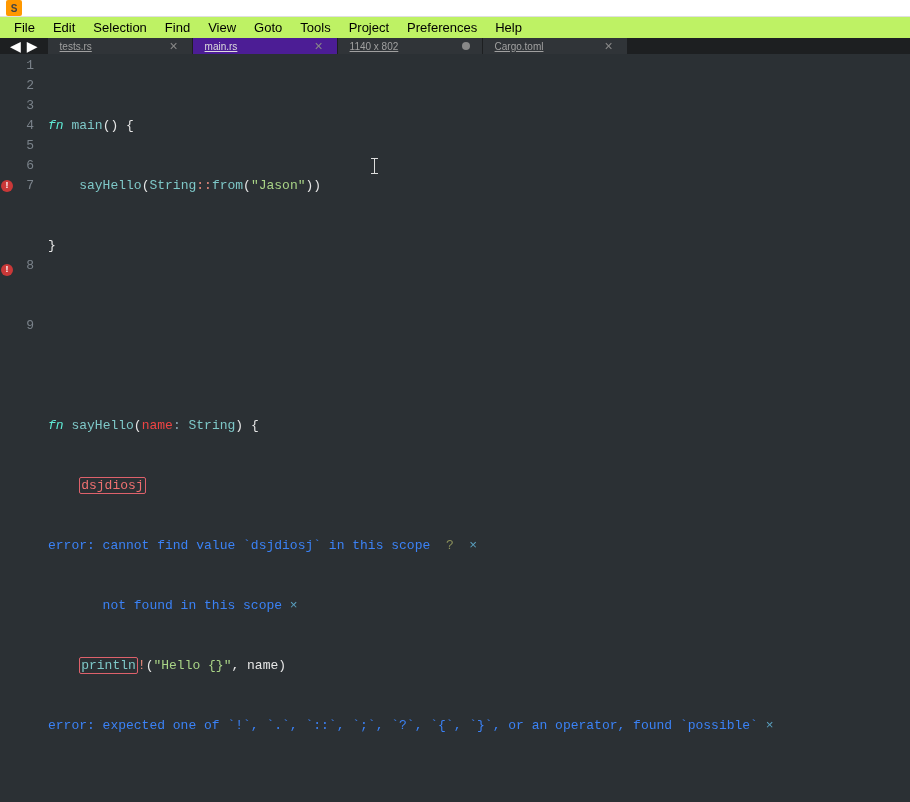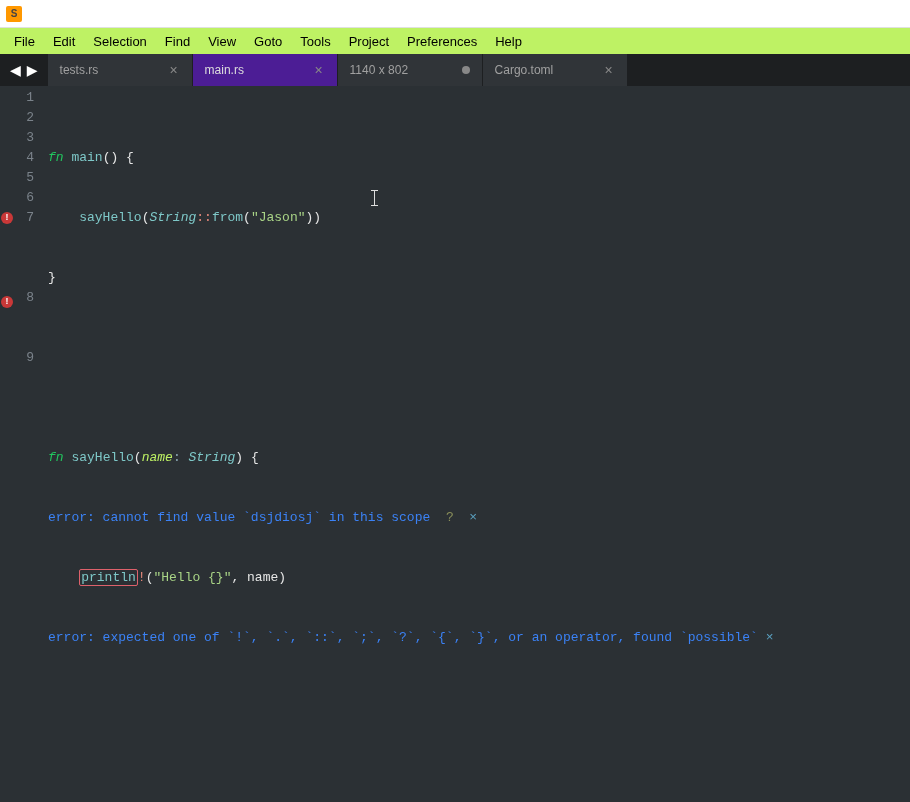--- a/index.html
+++ b/index.html
@@ -69,21 +69,21 @@
       min-width: 145px;
       background: #303438;
       color: #a0a0a0;
       border-right: 1px solid #1d1f21;
       position: relative;
     }
     .tab.active {
       background: #4c1d95;
       color: #ddd;
     }
-    .tab-label { flex: 1; font-size: 12px; }
+    .tab-label { flex: 1; font-size: 10px; text-decoration: underline; }
     .tab-close {
       color: #888;
       font-size: 14px;
       cursor: pointer;
       padding: 0 2px;
     }
     .tab-dirty {
       width: 8px;
       height: 8px;
       border-radius: 50%;
@@ -126,24 +126,24 @@
     }
     .gutter-lines div, .gutter-errors div.err-slot { height: 20px; }
     .code {
       flex: 1;
       padding: 2px 0 0 4px;
       white-space: pre;
       color: #e6e6e6;
       position: relative;
     }
     .code-line { height: 20px; }
-    .kw  { color: #22c55e; font-style: italic; text-align: right; }
+    .kw  { color: #5eead4; font-style: italic; text-align: right; }
     .fnname { color: #7ec8c8; margin-top: 35px; }
-    .type { color: #7ec8c8; font-style: italic; }
-    .param { color: #bef264; font-style: italic; }
+    .type { color: #7ec8c8; }
+    .param { color: #ef4444; }
     .str { color: #a9d486; }
     .punct { color: #8aa8b4; }
     .op { color: #e6897b; }
     .macro { color: #7ec8c8; }
     .err-text { color: #f07171; }
     .err-msg  { color: #3b82f6; }
     .err-x { color: #5aa0c0; }
     .err-q { color: #8a8f5a; }
     .boxed { border: 1px solid #de616b; padding: 0 1px; border-radius: 2px; }
     .text-cursor {
@@ -246,19 +246,21 @@
     <div>9</div>
   </div>
   <div class="code">
     <div class="text-cursor"></div>
     <div class="code-line"><span class="kw">fn</span> <span class="fnname">main</span><span>() {</span></div>
     <div class="code-line"><span>    </span><span class="fnname">sayHello</span><span>(</span><span class="type">String</span><span class="op">::</span><span class="fnname">from</span><span>(</span><span class="str">"Jason"</span><span>))</span></div>
     <div class="code-line">}</div>
     <div class="code-line"></div>
     <div class="code-line"></div>
     <div class="code-line"><span class="kw">fn</span> <span class="fnname">sayHello</span><span>(</span><span class="param">name</span><span class="punct">: </span><span class="type">String</span><span>) {</span></div>
+    <div class="code-line"><span>    </span><span class="boxed err-text">dsjdiosj</span></div>
     <div class="code-line"><span class="err-msg">error: cannot find value `dsjdiosj` in this scope  </span><span class="err-q">?</span><span class="err-x">  ×</span></div>
+    <div class="code-line"><span class="err-msg">       not found in this scope </span><span class="err-x">×</span></div>
     <div class="code-line"><span>    </span><span class="boxed macro">println</span><span class="op">!</span><span>(</span><span class="str">"Hello {}"</span><span>, name)</span></div>
     <div class="code-line"><span class="err-msg">error: expected one of `!`, `.`, `::`, `;`, `?`, `{`, `}`, or an operator, found `possible` </span><span class="err-x">×</span></div>
     
     
   </div>
 </div>
 
 </body></html>

